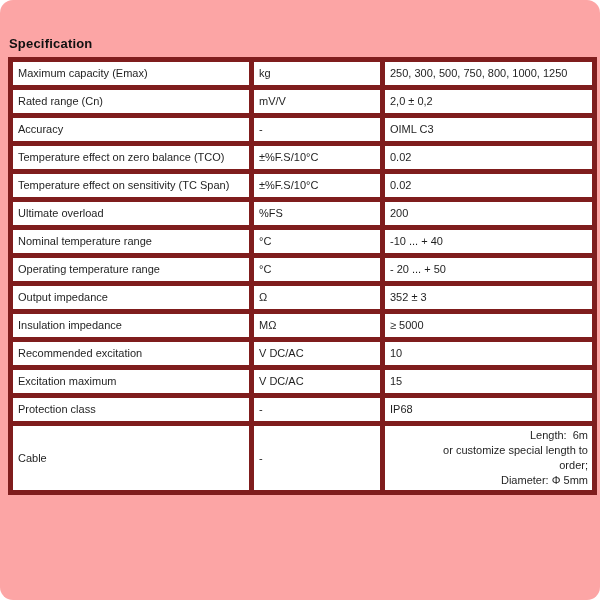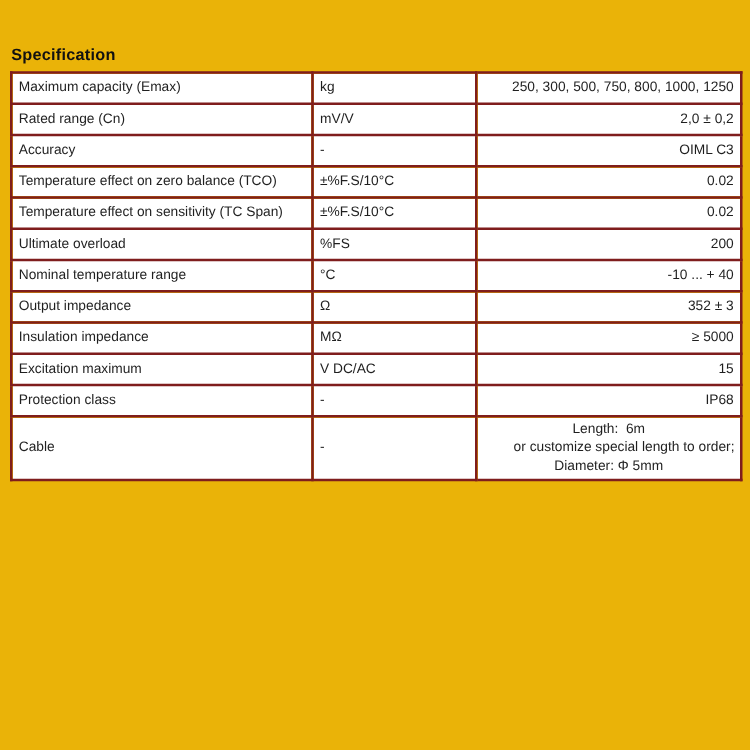--- a/index.html
+++ b/index.html
@@ -9,56 +9,57 @@
     width: 600px;
     height: 600px;
     font-family: "Liberation Sans", "DejaVu Sans", sans-serif;
     color: #1f1f1f;
   }
   .page {
     box-sizing: border-box;
     width: 600px;
     height: 600px;
     padding: 36px 8px 0 8px;
-    background: #eab308;
+    background: #fca5a5;
+    border-radius: 13px;
   }
   .doc-title {
     font-size: 13px;
     font-weight: bold;
     color: #111111;
     margin: 0 0 6px 1px;
     letter-spacing: 0.2px;
   }
   table.spec {
     border-collapse: collapse;
     table-layout: fixed;
     width: 584px;
   }
   table.spec td {
-    border: 2px solid #7f1d1d;
+    border: 5px solid #7f1d1d;
     font-size: 11px;
     line-height: 15px;
     padding: 4px 5px;
     vertical-align: middle;
     background: #ffffff;
     overflow: hidden;
   }
   td.c-label {
     text-align: left;
     padding-left: 6px;
   }
   td.c-unit {
     text-align: left;
     margin-top: 40px;
   }
   td.c-value {
-    text-align: right;
+    text-align: left;
   }
   td.c-value.multiline {
-    text-align: center;
+    text-align: right;
     padding: 2px 4px;
   }
   td.c-value.multiline .vline {
     white-space: pre-wrap;
     line-height: 15px;
   }
 </style>
 </head>
 <body>
 
@@ -100,28 +101,38 @@
           <td class="c-label">Ultimate overload</td>
           <td class="c-unit">%FS</td>
           <td class="c-value">200</td>
         </tr>
         <tr>
           <td class="c-label">Nominal temperature range</td>
           <td class="c-unit">°C</td>
           <td class="c-value">-10 ... + 40</td>
         </tr>
         <tr>
+          <td class="c-label">Operating temperature range</td>
+          <td class="c-unit">°C</td>
+          <td class="c-value">- 20 ... + 50</td>
+        </tr>
+        <tr>
           <td class="c-label">Output impedance</td>
           <td class="c-unit">Ω</td>
           <td class="c-value">352 ± 3</td>
         </tr>
         <tr>
           <td class="c-label">Insulation impedance</td>
           <td class="c-unit">MΩ</td>
           <td class="c-value">≥ 5000</td>
+        </tr>
+        <tr>
+          <td class="c-label">Recommended excitation</td>
+          <td class="c-unit">V DC/AC</td>
+          <td class="c-value">10</td>
         </tr>
         <tr>
           <td class="c-label">Excitation maximum</td>
           <td class="c-unit">V DC/AC</td>
           <td class="c-value">15</td>
         </tr>
         <tr>
           <td class="c-label">Protection class</td>
           <td class="c-unit">-</td>
           <td class="c-value">IP68</td>

